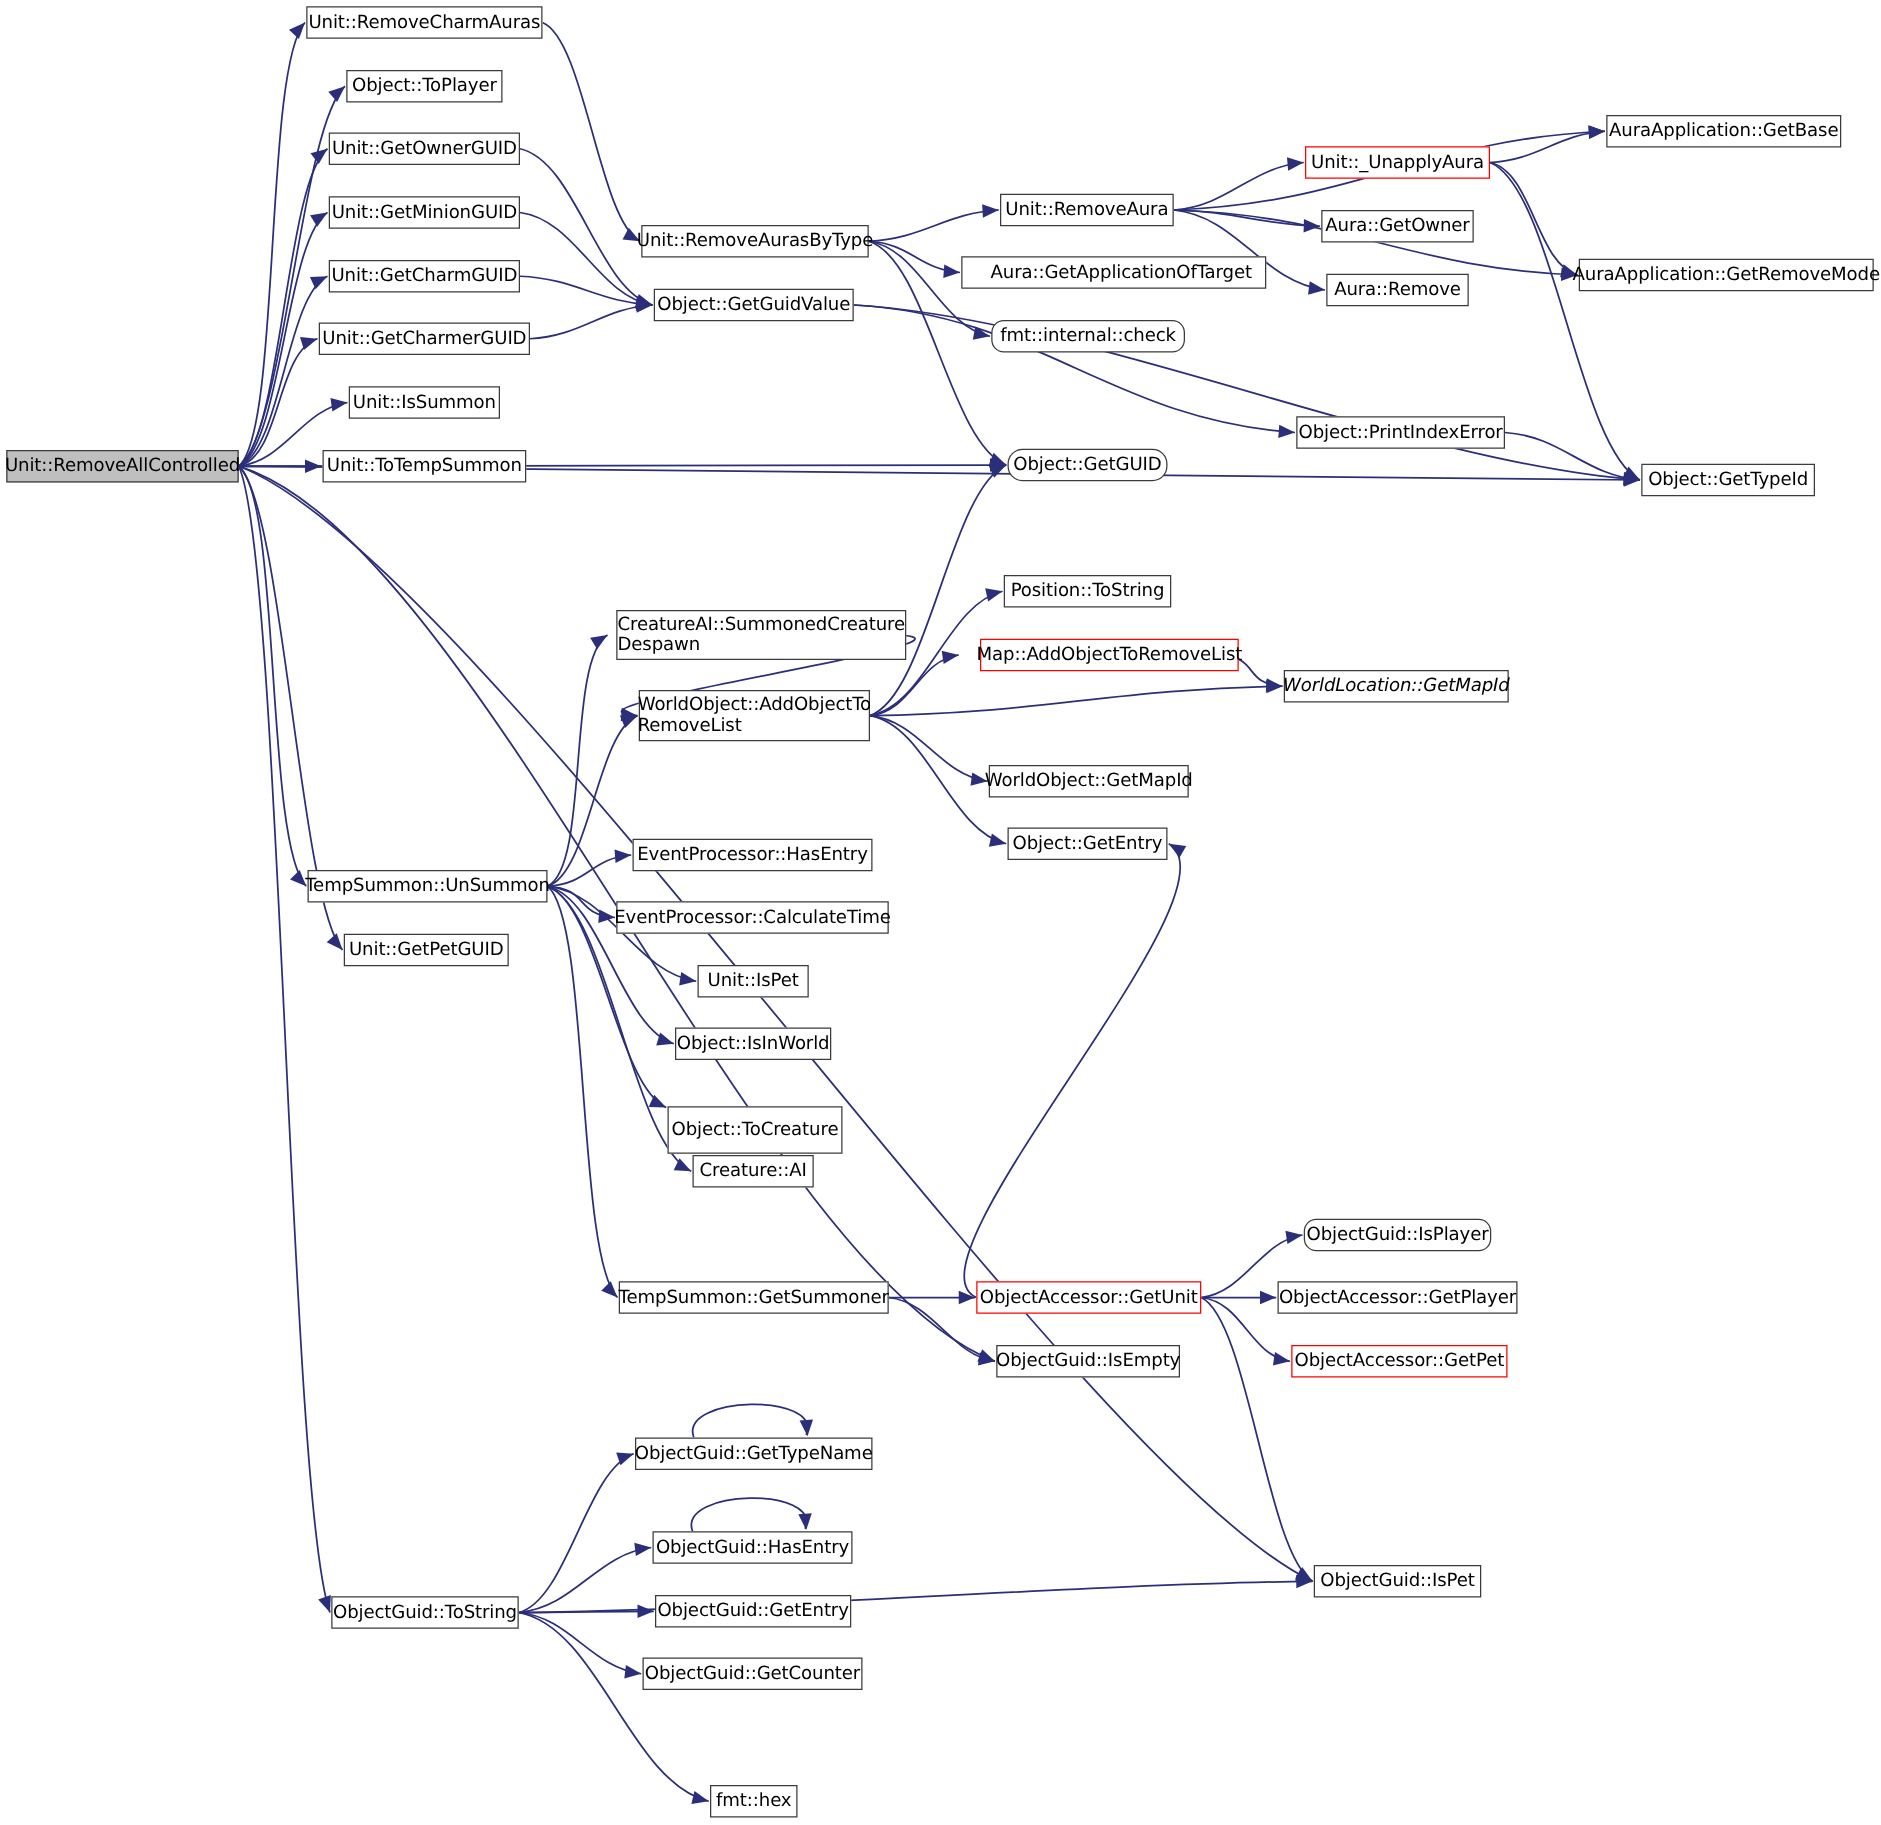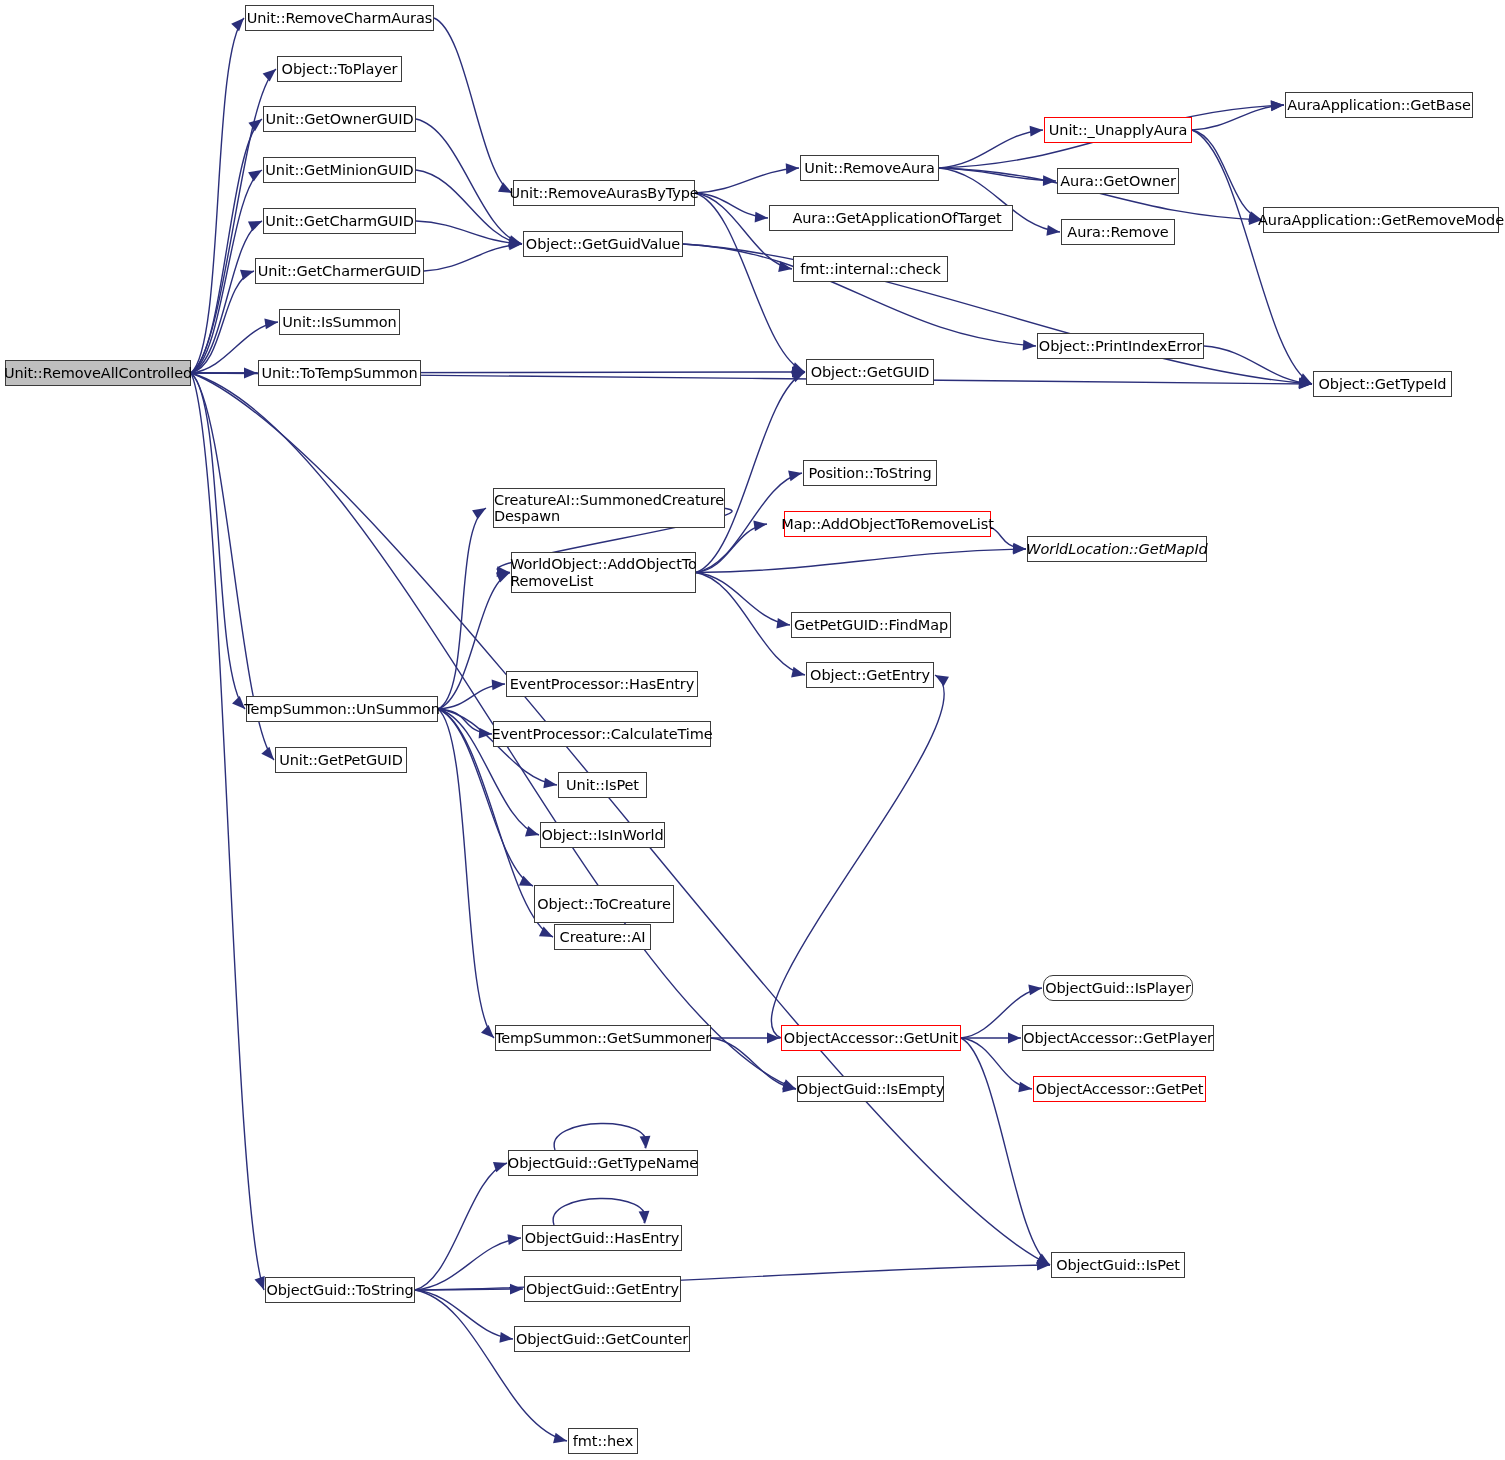--- a/index.html
+++ b/index.html
@@ -205,37 +205,37 @@
       <div class="node-box" style="left: 263px; top: 106px; width: 153px; height: 26px;">Unit::GetOwnerGUID</div>
       <div class="node-box" style="left: 263px; top: 157px; width: 153px; height: 26px;">Unit::GetMinionGUID</div>
       <div class="node-box" style="left: 263px; top: 208px; width: 153px; height: 26px;">Unit::GetCharmGUID</div>
       <div class="node-box" style="left: 255px; top: 258px; width: 169px; height: 26px;">Unit::GetCharmerGUID</div>
       <div class="node-box" style="left: 279px; top: 309px; width: 121px; height: 26px;">Unit::IsSummon</div>
       <div class="node-box" style="left: 258px; top: 360px; width: 163px; height: 26px;">Unit::ToTempSummon</div>
       <div class="node-box" style="left: 513px; top: 180px; width: 182px; height: 26px;">Unit::RemoveAurasByType</div>
       <div class="node-box" style="left: 523px; top: 231px; width: 160px; height: 26px;">Object::GetGuidValue</div>
       <div class="node-box" style="left: 800px; top: 155px; width: 139px; height: 26px;">Unit::RemoveAura</div>
       <div class="node-box" style="left: 769px; top: 205px; width: 244px; height: 26px; padding-left: 12px;">Aura::GetApplicationOfTarget</div>
-      <div class="node-box" style="left: 793px; top: 256px; width: 155px; height: 26px;">fmt::internal::check</div>
+      <div class="node-box" style="left: 793px; top: 256px; width: 155px; height: 26px; border-radius: 10px;">fmt::internal::check</div>
       <div class="node-box alert" style="left: 1044px; top: 117px; width: 148px; height: 26px;">Unit::_UnapplyAura</div>
       <div class="node-box" style="left: 1057px; top: 168px; width: 122px; height: 26px;">Aura::GetOwner</div>
       <div class="node-box" style="left: 1061px; top: 219px; width: 114px; height: 26px;">Aura::Remove</div>
       <div class="node-box" style="left: 1285px; top: 92px; width: 188px; height: 26px;">AuraApplication::GetBase</div>
       <div class="node-box" style="left: 1263px; top: 207px; width: 236px; height: 26px;">AuraApplication::GetRemoveMode</div>
       <div class="node-box" style="left: 1037px; top: 333px; width: 167px; height: 26px;">Object::PrintIndexError</div>
       <div class="node-box" style="left: 1313px; top: 371px; width: 139px; height: 26px;">Object::GetTypeId</div>
-      <div class="node-box" style="left: 806px; top: 359px; width: 128px; height: 26px;">Object::GetGUID</div>
+      <div class="node-box" style="left: 806px; top: 359px; width: 128px; height: 26px; border-radius: 12px;">Object::GetGUID</div>
       <div class="node-box" style="left: 803px; top: 460px; width: 134px; height: 26px;">Position::ToString</div>
       <div class="node-box alert" style="left: 768px; top: 511px; width: 207px; height: 26px; margin-left: 16px;">Map::AddObjectToRemoveList</div>
       <div class="node-box" style="left: 1027px; top: 536px; width: 180px; height: 26px; font-style: italic;">WorldLocation::GetMapId</div>
       <div class="node-box" style="left: 493px; top: 488px; width: 232px; height: 40px;">CreatureAI::SummonedCreature
 Despawn</div>
       <div class="node-box" style="left: 511px; top: 552px; width: 185px; height: 41px;">WorldObject::AddObjectTo
 RemoveList</div>
-      <div class="node-box" style="left: 791px; top: 612px; width: 160px; height: 26px;">GetPetGUID::FindMap</div>
+      <div class="node-box" style="left: 791px; top: 612px; width: 160px; height: 26px;">WorldObject::GetMapId</div>
       <div class="node-box" style="left: 806px; top: 662px; width: 128px; height: 26px;">Object::GetEntry</div>
       <div class="node-box" style="left: 246px; top: 696px; width: 192px; height: 26px;">TempSummon::UnSummon</div>
       <div class="node-box" style="left: 275px; top: 747px; width: 132px; height: 26px;">Unit::GetPetGUID</div>
       <div class="node-box" style="left: 506px; top: 671px; width: 192px; height: 26px;">EventProcessor::HasEntry</div>
       <div class="node-box" style="left: 493px; top: 721px; width: 218px; height: 26px;">EventProcessor::CalculateTime</div>
       <div class="node-box" style="left: 558px; top: 772px; width: 89px; height: 26px;">Unit::IsPet</div>
       <div class="node-box" style="left: 540px; top: 822px; width: 125px; height: 26px;">Object::IsInWorld</div>
       <div class="node-box" style="left: 534px; top: 873px; width: 140px; height: 38px; margin-top: 12px;">Object::ToCreature</div>
       <div class="node-box" style="left: 554px; top: 924px; width: 97px; height: 26px;">Creature::AI</div>
       <div class="node-box" style="left: 495px; top: 1025px; width: 216px; height: 26px;">TempSummon::GetSummoner</div>

